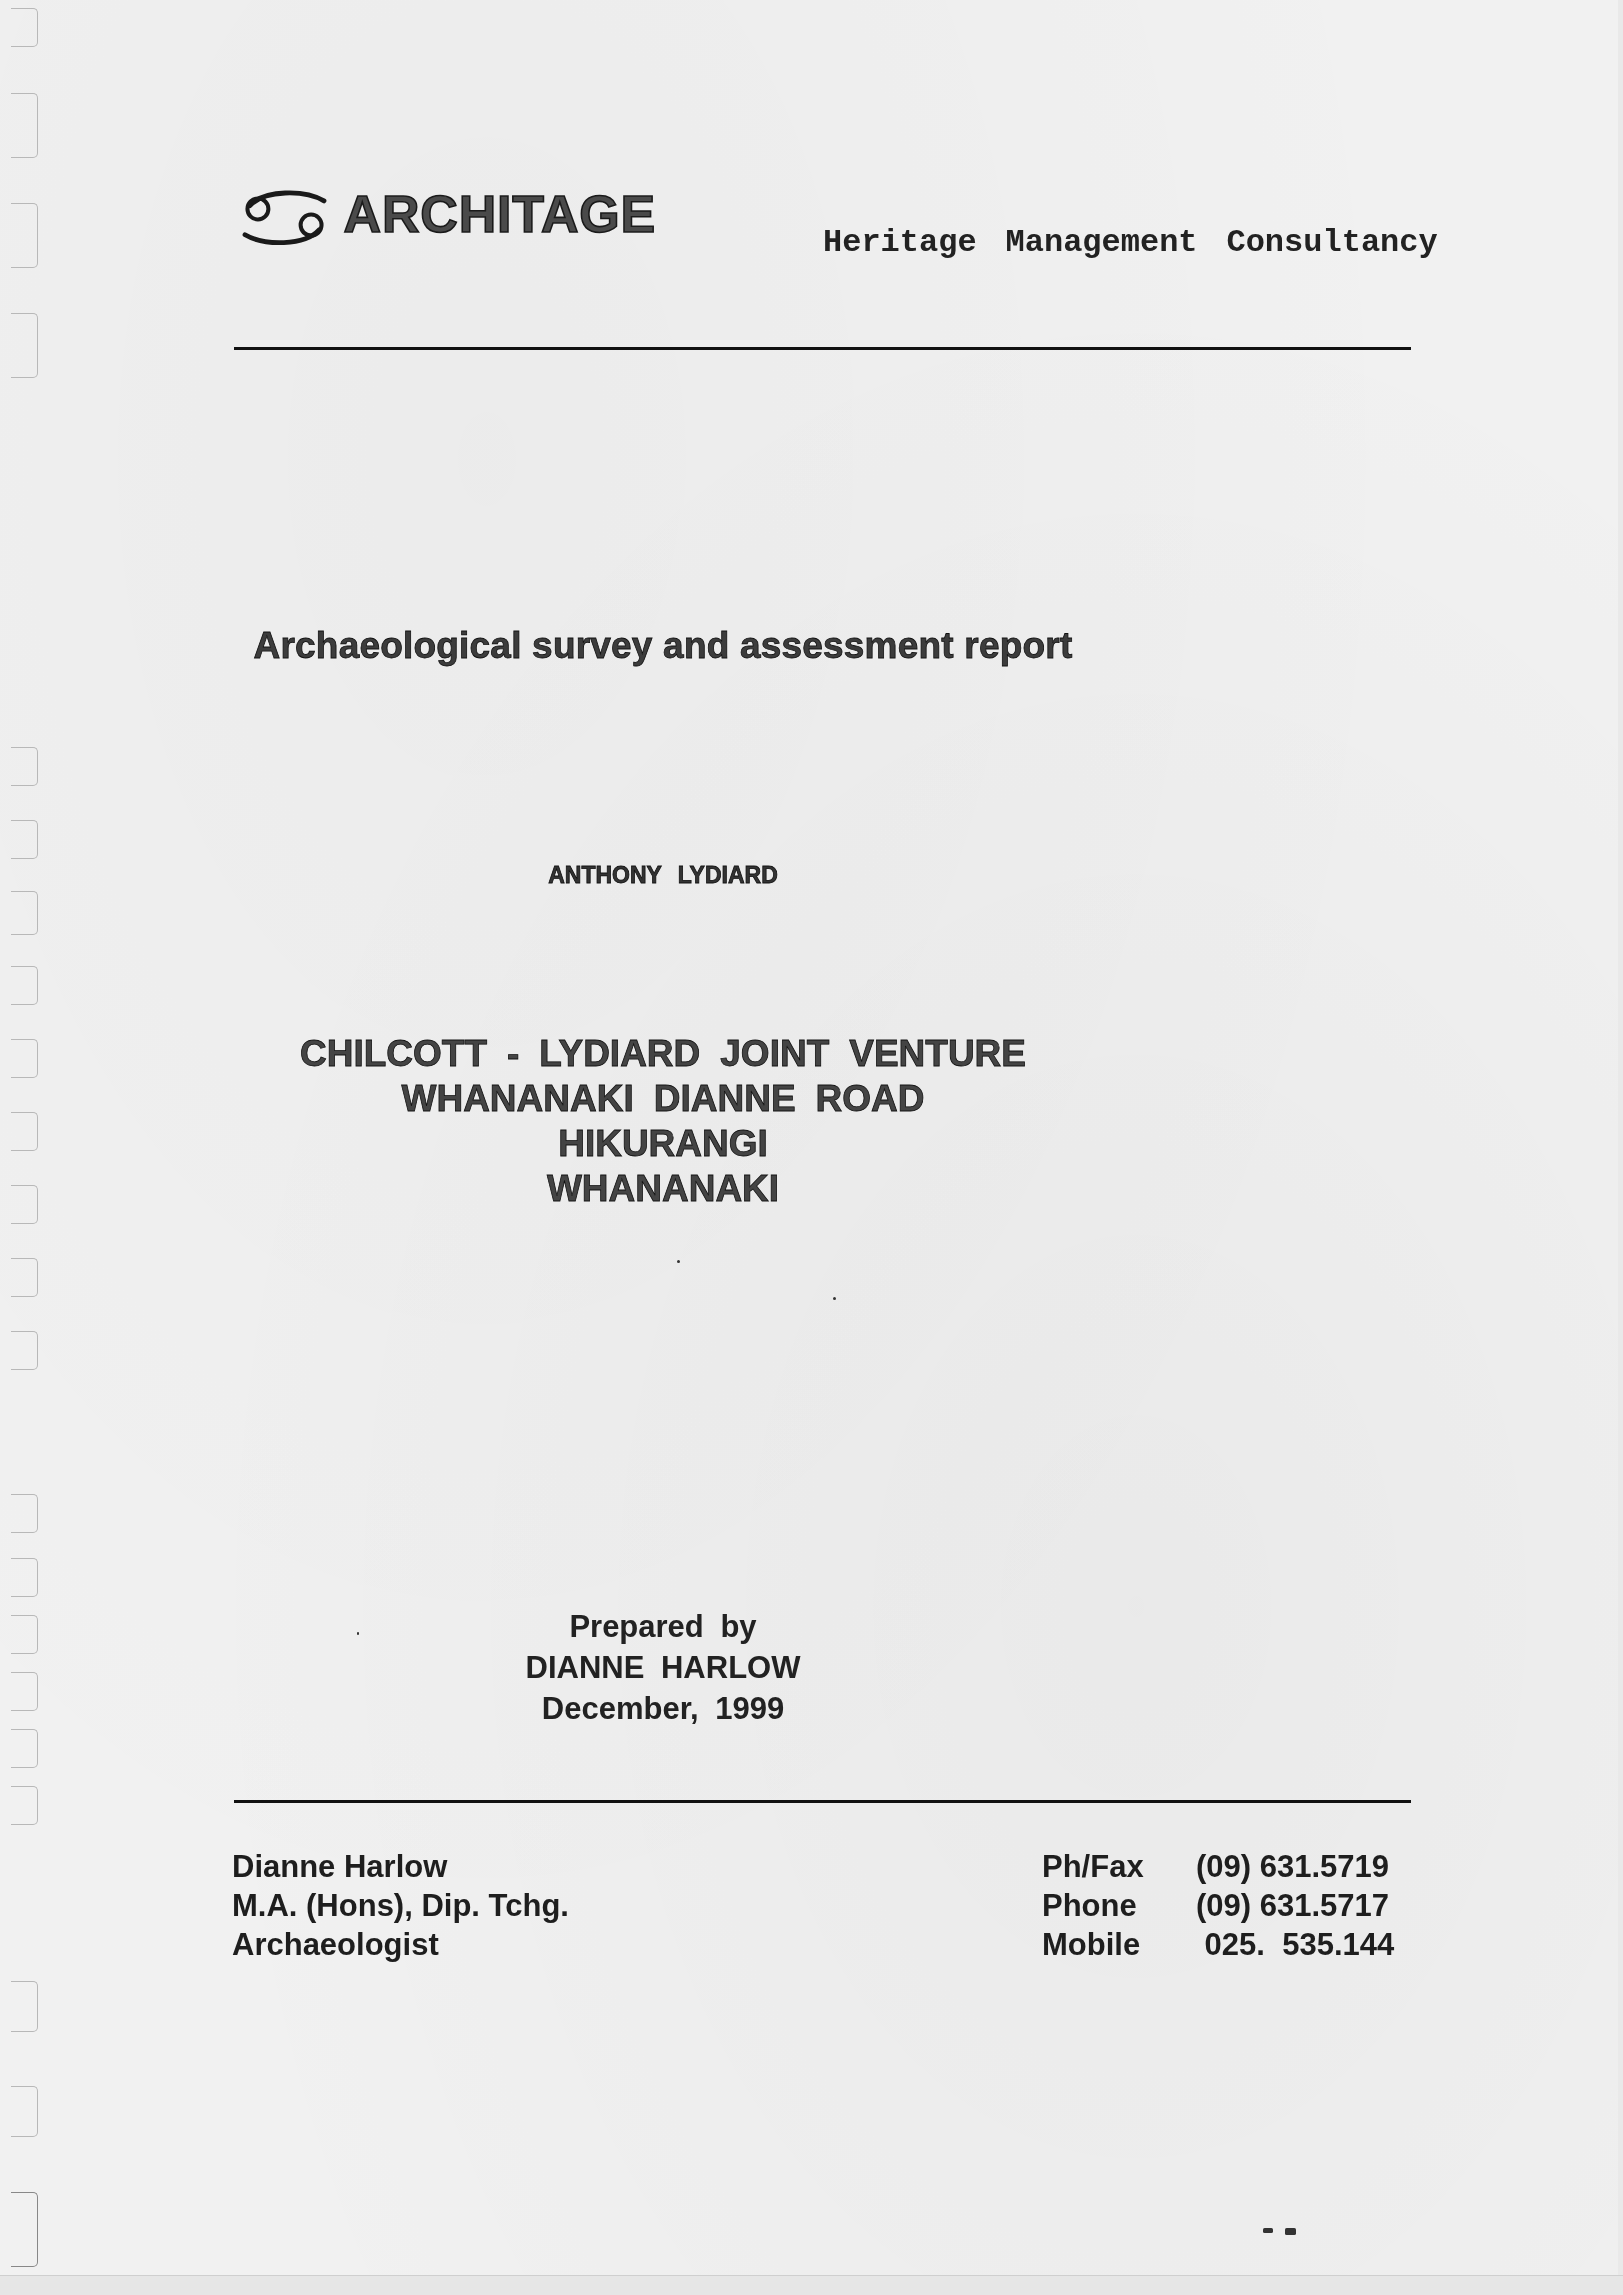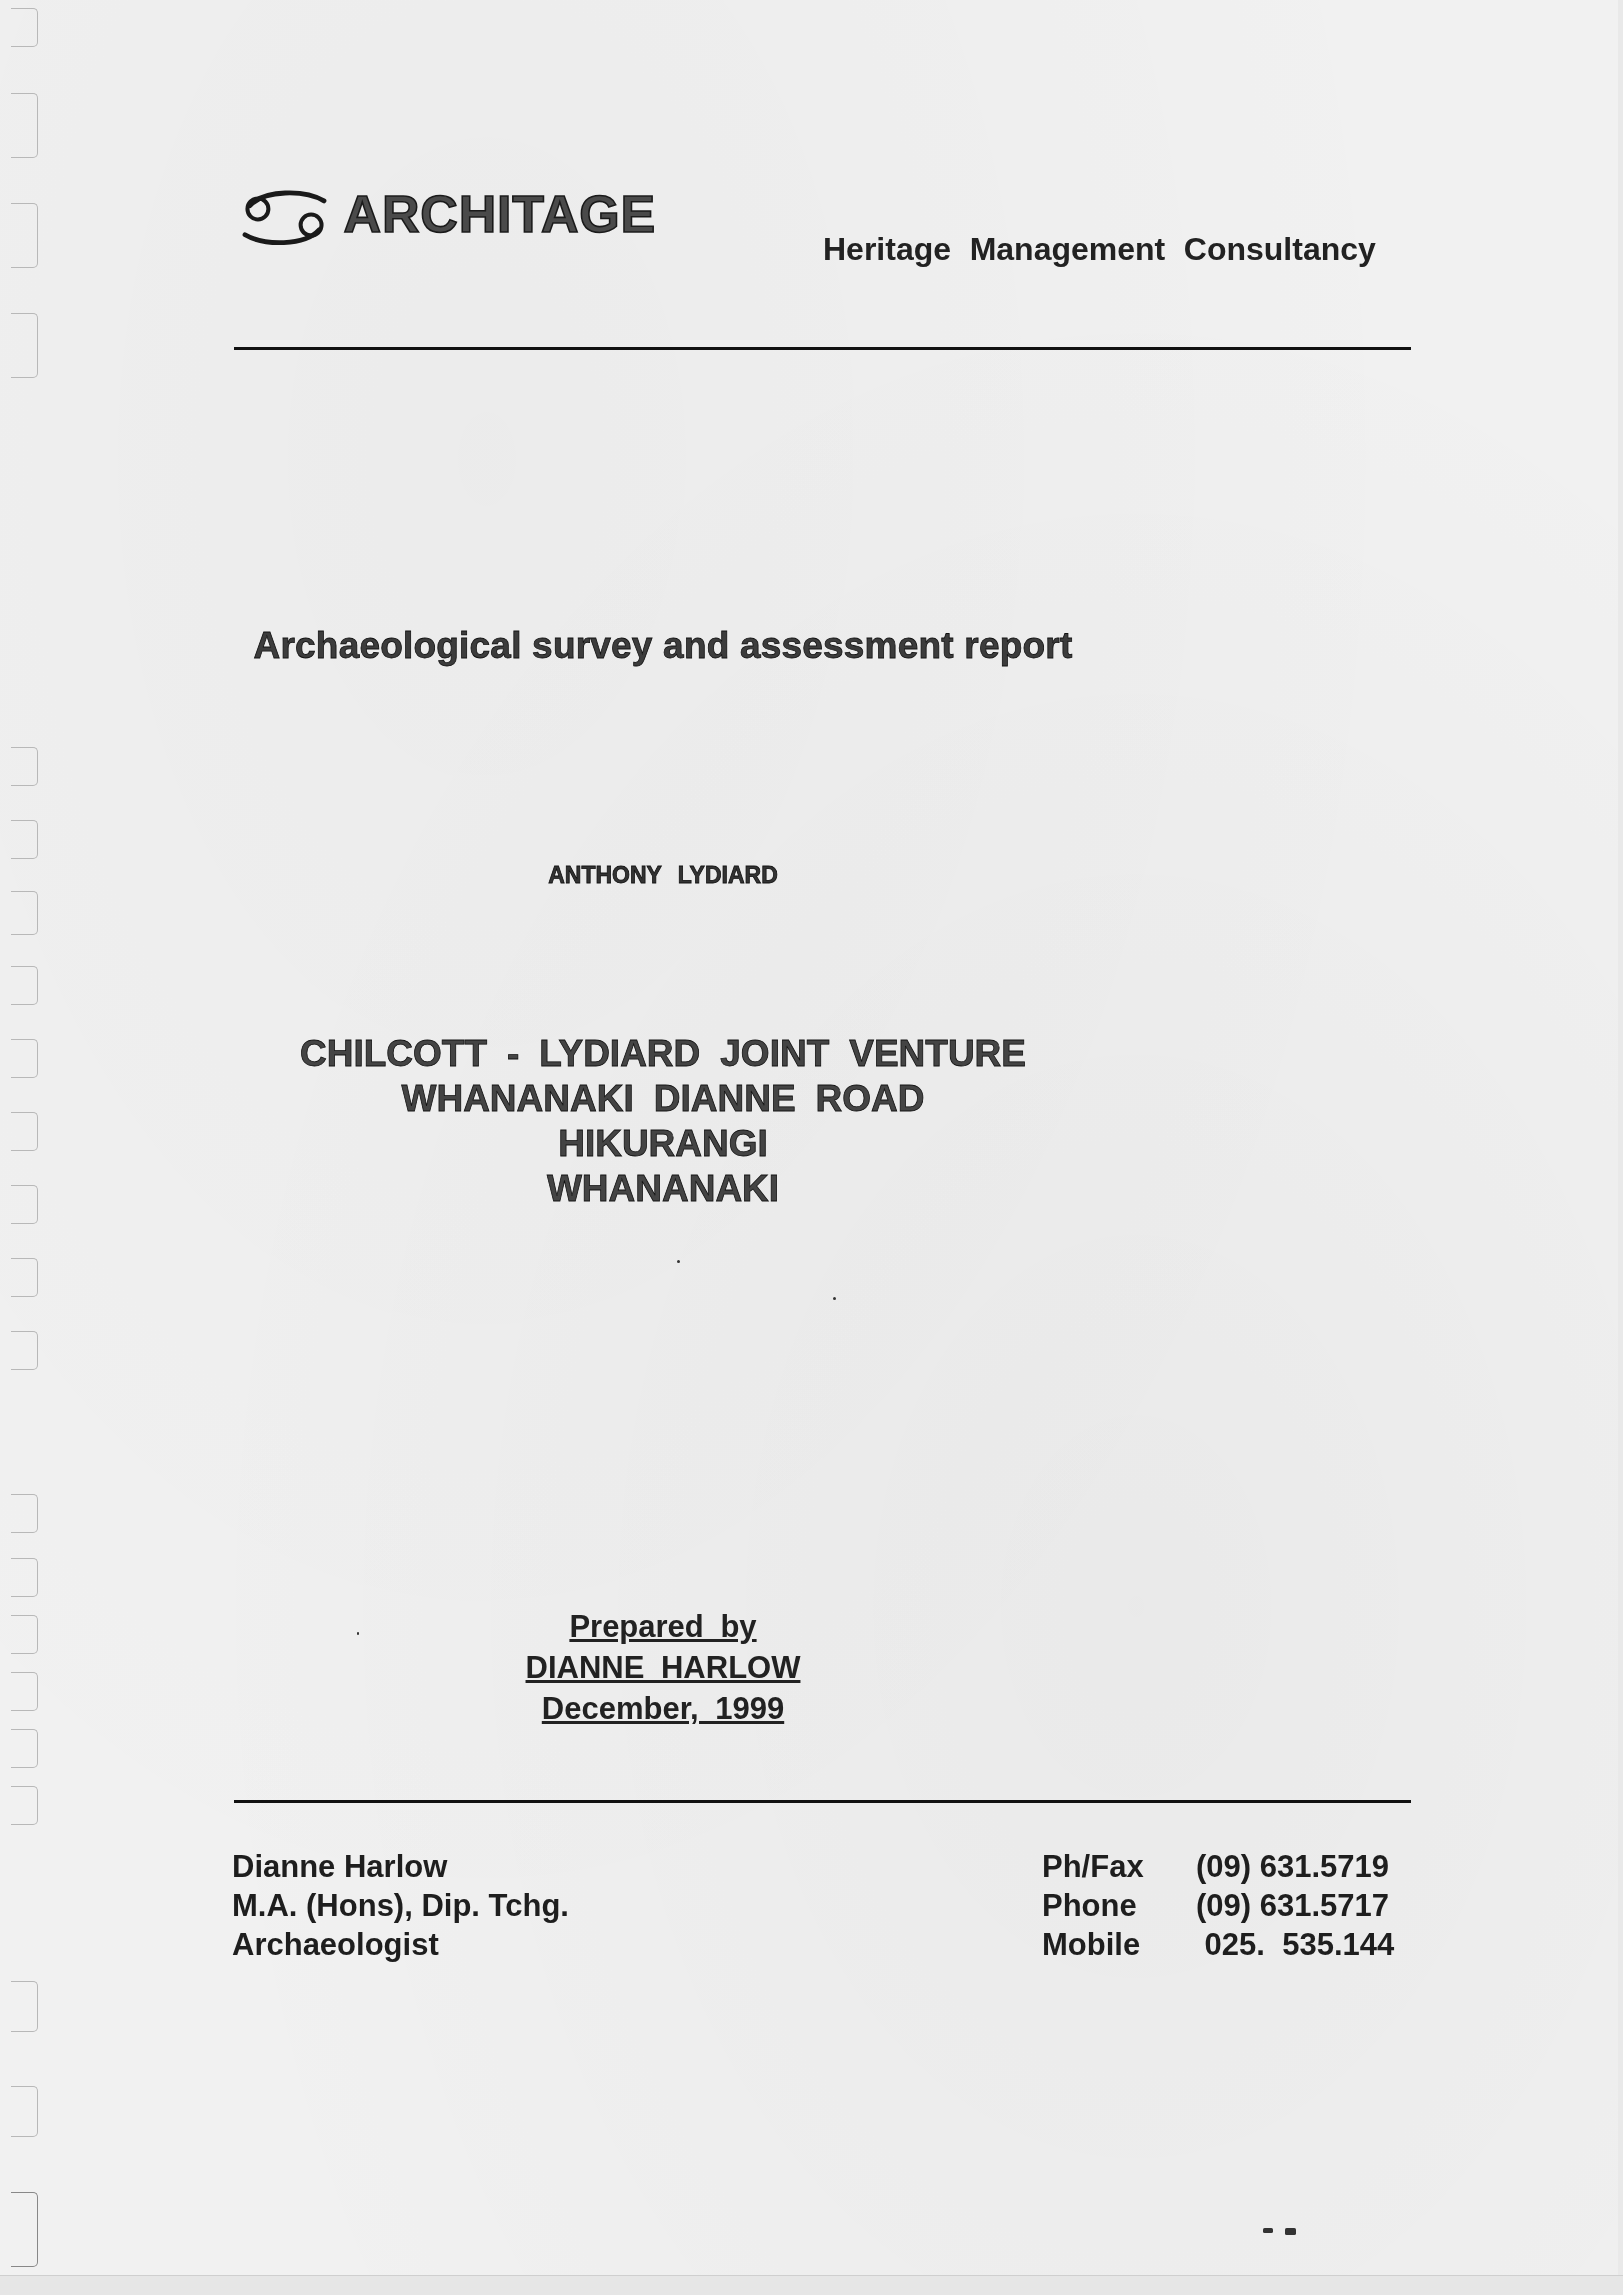--- a/index.html
+++ b/index.html
@@ -66,26 +66,27 @@
     margin-left: 14.6px;
     font-size: 52px;
     font-weight: bold;
     color: #4a4a4a;
     letter-spacing: 0.8px;
     -webkit-text-stroke: 1.6px #1a1a1a;
     line-height: 1;
   }
   .firm-info {
     position: absolute;
-    left: 823px; top: 225px;
+    left: 823px; top: 219px;
     font-size: 32px;
     font-weight: bold;
     line-height: 48px;
     color: #222;
     word-spacing: 9.7px;
+    font-family: Liberation Mono, monospace;
   }
   .rule {
     position: absolute;
     left: 234px;
     width: 1177px;
     height: 3.2px;
     background: #111;
   }
 
   
@@ -119,21 +120,20 @@
     word-spacing: 9.7px;
     -webkit-text-stroke: 0.8px #111;
     color: #444;
   }
   .prepared {
     top: 1606px;
     font-size: 31px;
     line-height: 41px;
     word-spacing: 8px;
     color: #222;
-    text-decoration: underline;
   }
 
   
   .footer-left {
     position: absolute;
     left: 232px; top: 1847px;
     font-size: 31px;
     line-height: 39px;
     font-weight: bold;
     color: #1e1e1e;

